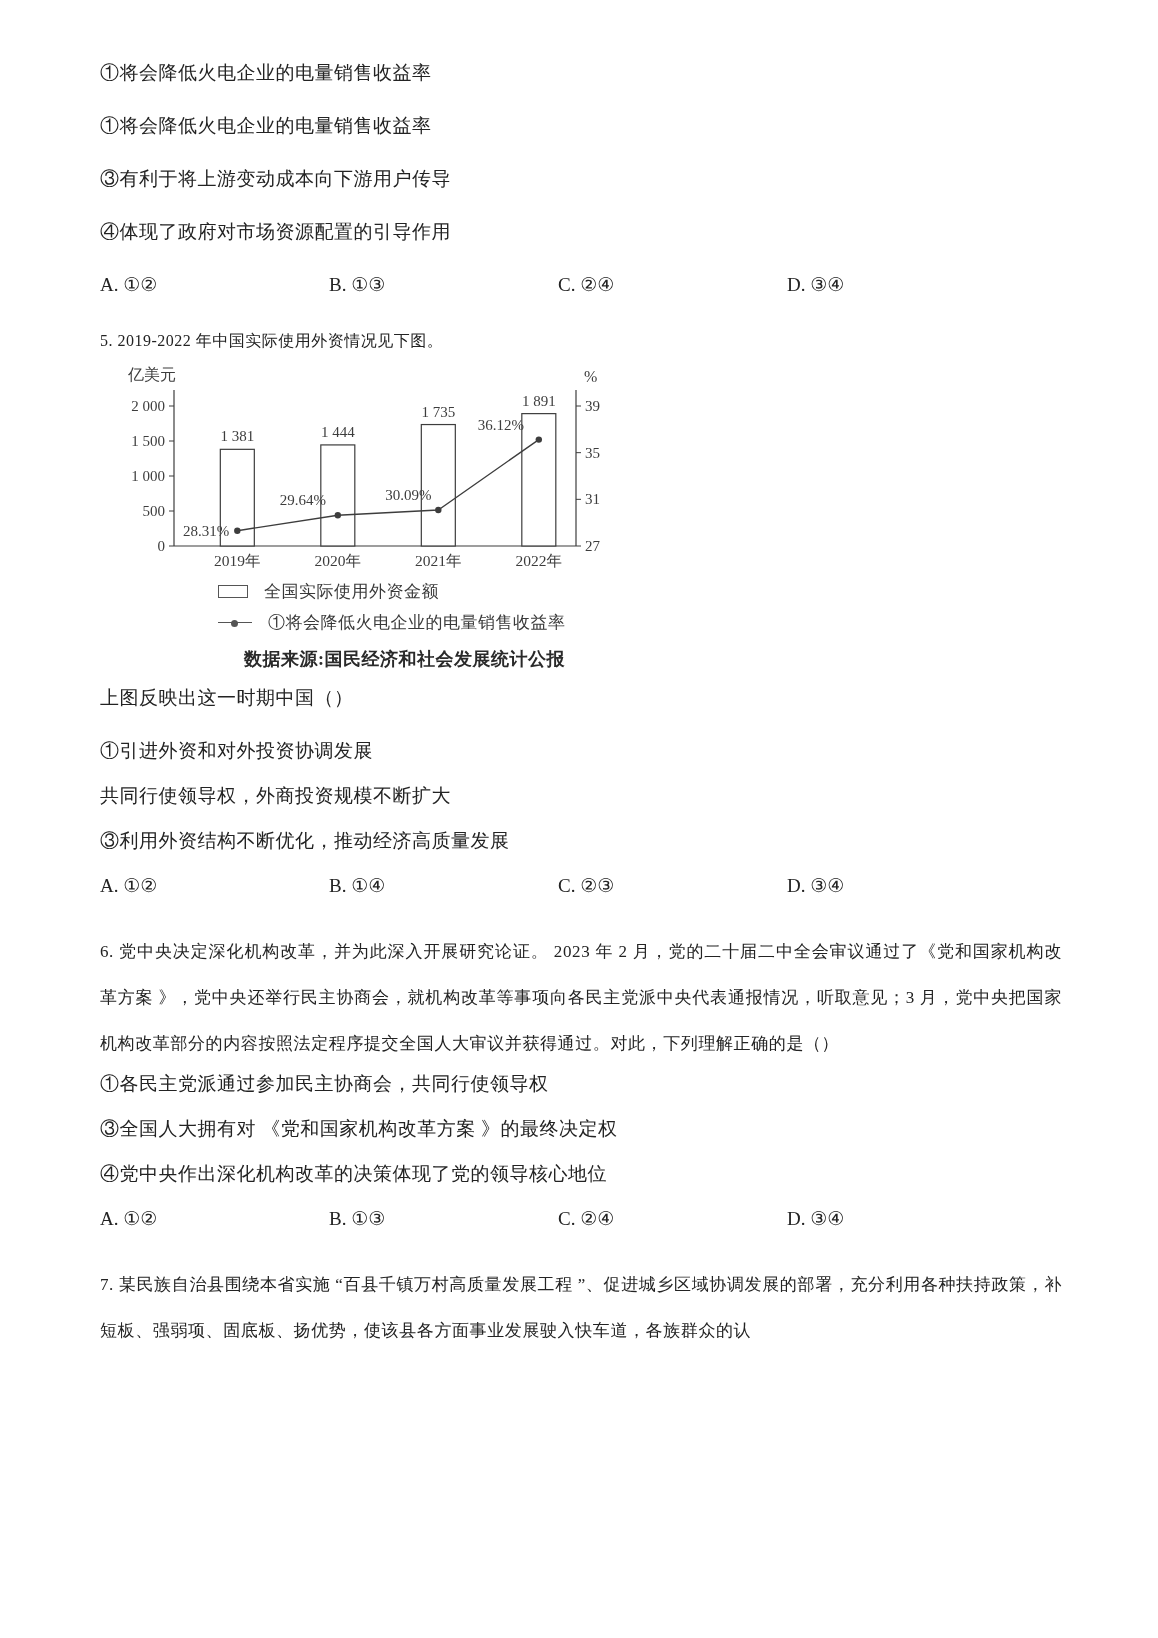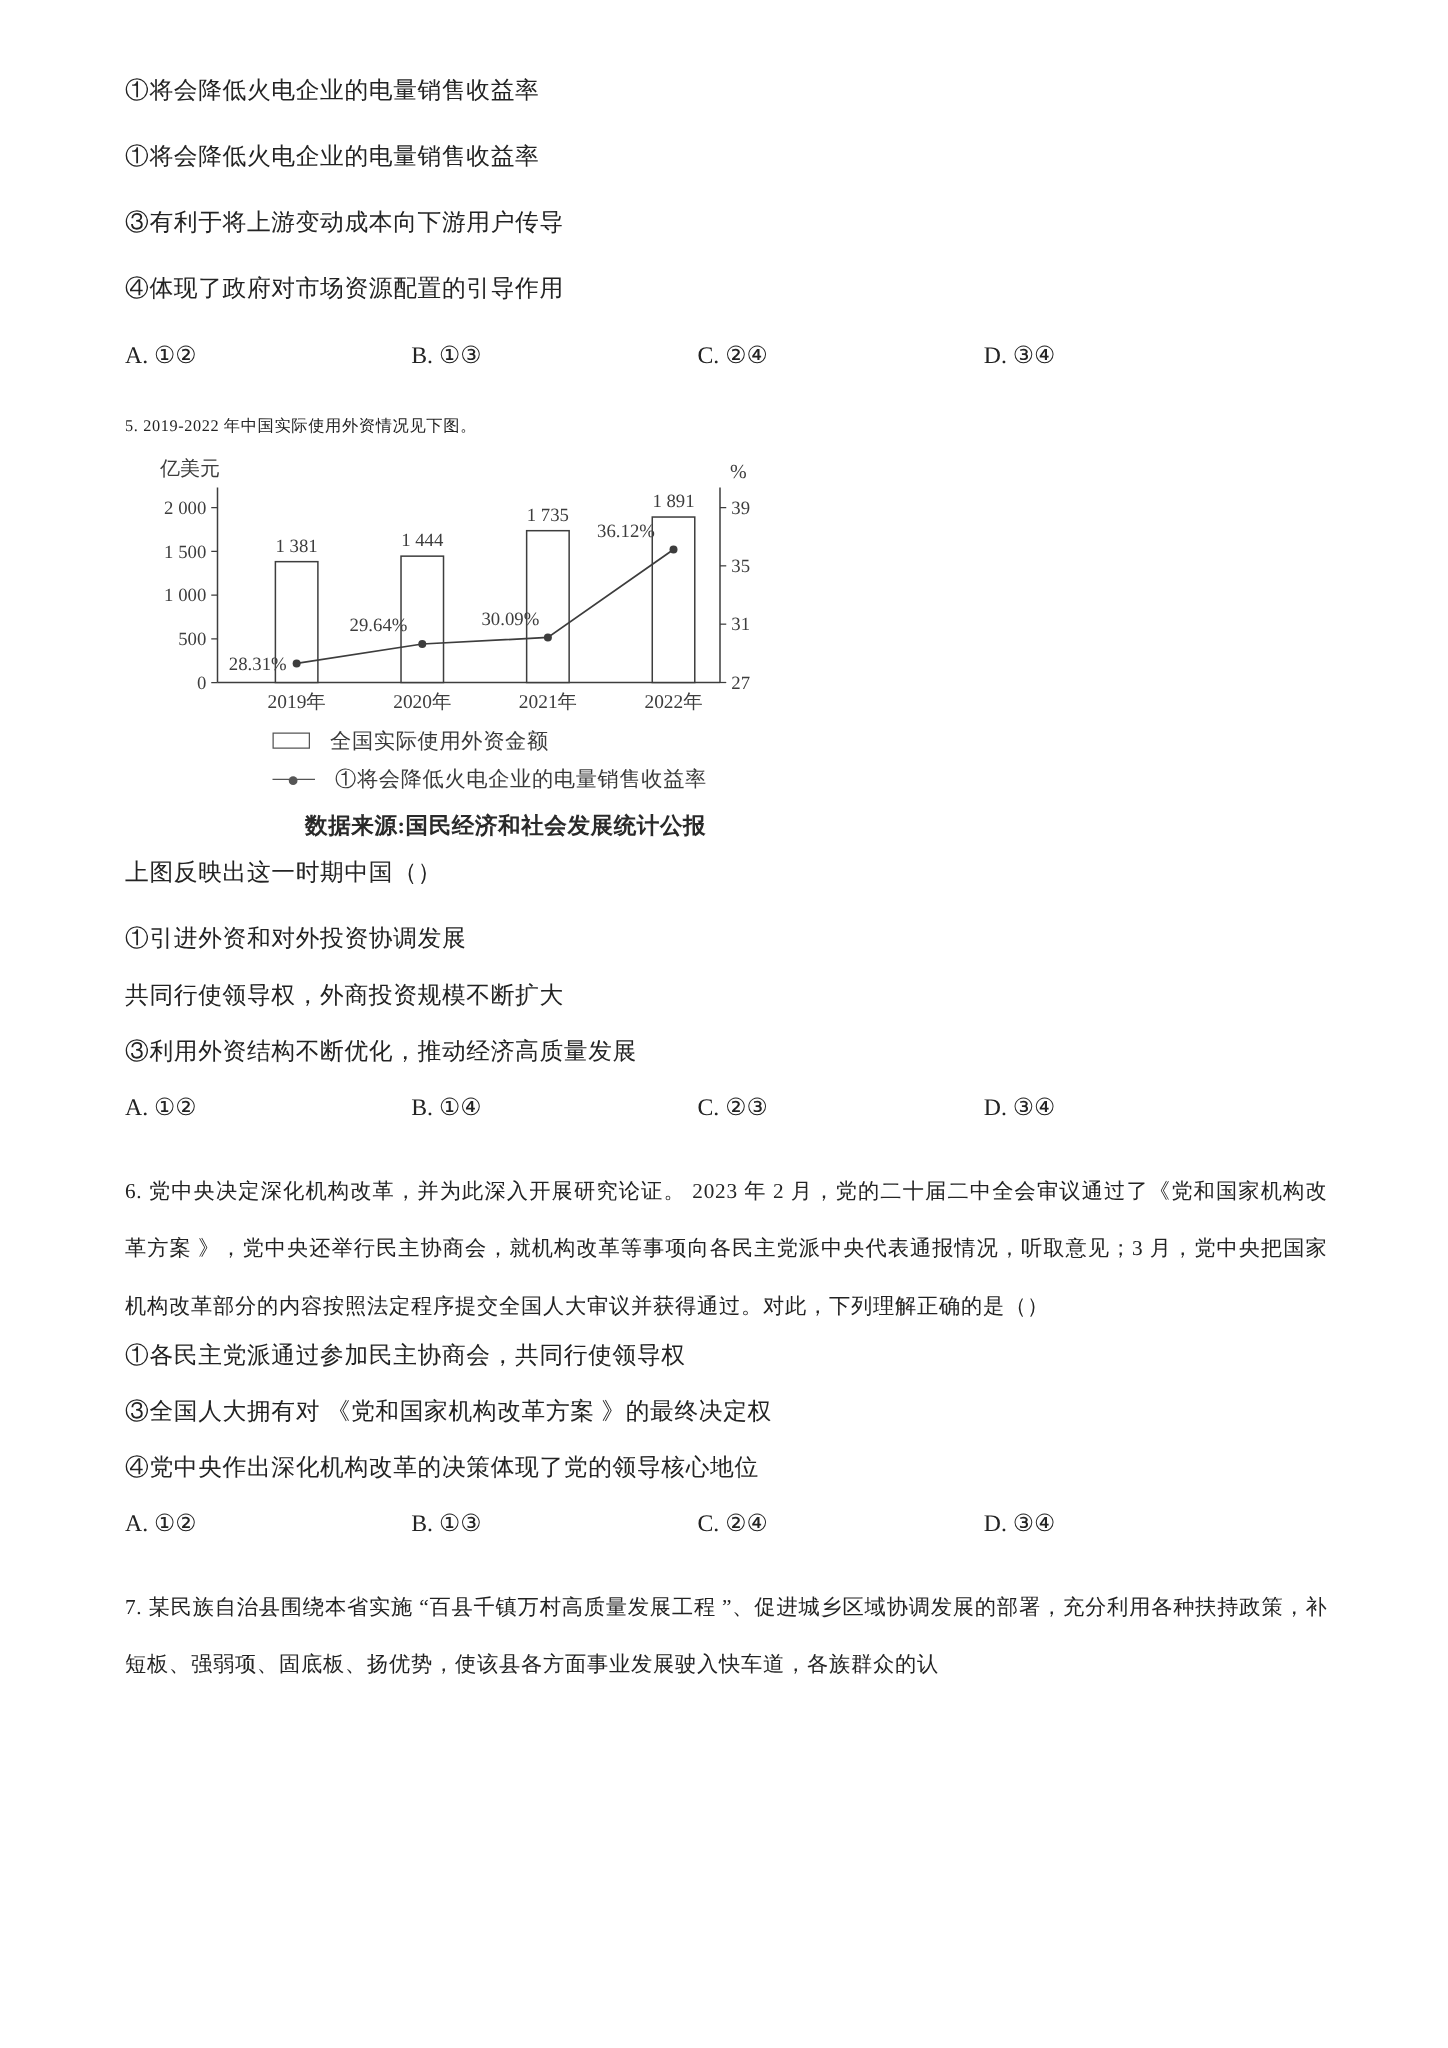--- a/index.html
+++ b/index.html
@@ -7,21 +7,21 @@
   .page{
     width:1158px;height:1638px;background:#fff;color:#232323;
     font-family:"Liberation Serif","DejaVu Serif",serif;
     padding:60px 96px 0 100px;overflow:hidden;position:relative;
   }
   .opt{font-size:19px;line-height:26px;margin-bottom:27px;letter-spacing:.5px}
   .opt.tight{margin-bottom:19px}
   .choices{display:flex;font-size:19px;line-height:26px;margin:2px 0 30px}
   .choices span{width:229px}
   .choices span:last-child{width:auto}
-  .stem{font-size:13px;line-height:26px;margin-bottom:4px;letter-spacing:.5px}
+  .stem{font-size:16px;line-height:26px;margin-bottom:4px;letter-spacing:.5px}
   .para{font-size:17px;line-height:46px;text-align:justify;letter-spacing:.6px;margin-bottom:4px}
   .chart{margin:6px 0 14px 14px;width:560px}
   svg text{font-family:"Liberation Serif","DejaVu Serif",serif;fill:#3d3d3d}
   .legend-row{display:flex;align-items:center;gap:16px;margin-left:104px;height:31px;font-size:17px;color:#3a3a3a;letter-spacing:.5px}
   .lg-rect{width:30px;height:13px;border:1.3px solid #555;background:#fff;flex:none}
   .lg-line{width:34px;height:0;border-top:1.5px solid #555;position:relative;flex:none}
   .lg-line i{position:absolute;left:13px;top:-3.5px;width:7px;height:7px;background:#555;border-radius:50%}
   .source{margin:9px 0 1px 130px;font-size:18px;font-weight:bold;color:#2a2a2a;letter-spacing:.5px}
 </style>
 </head>

